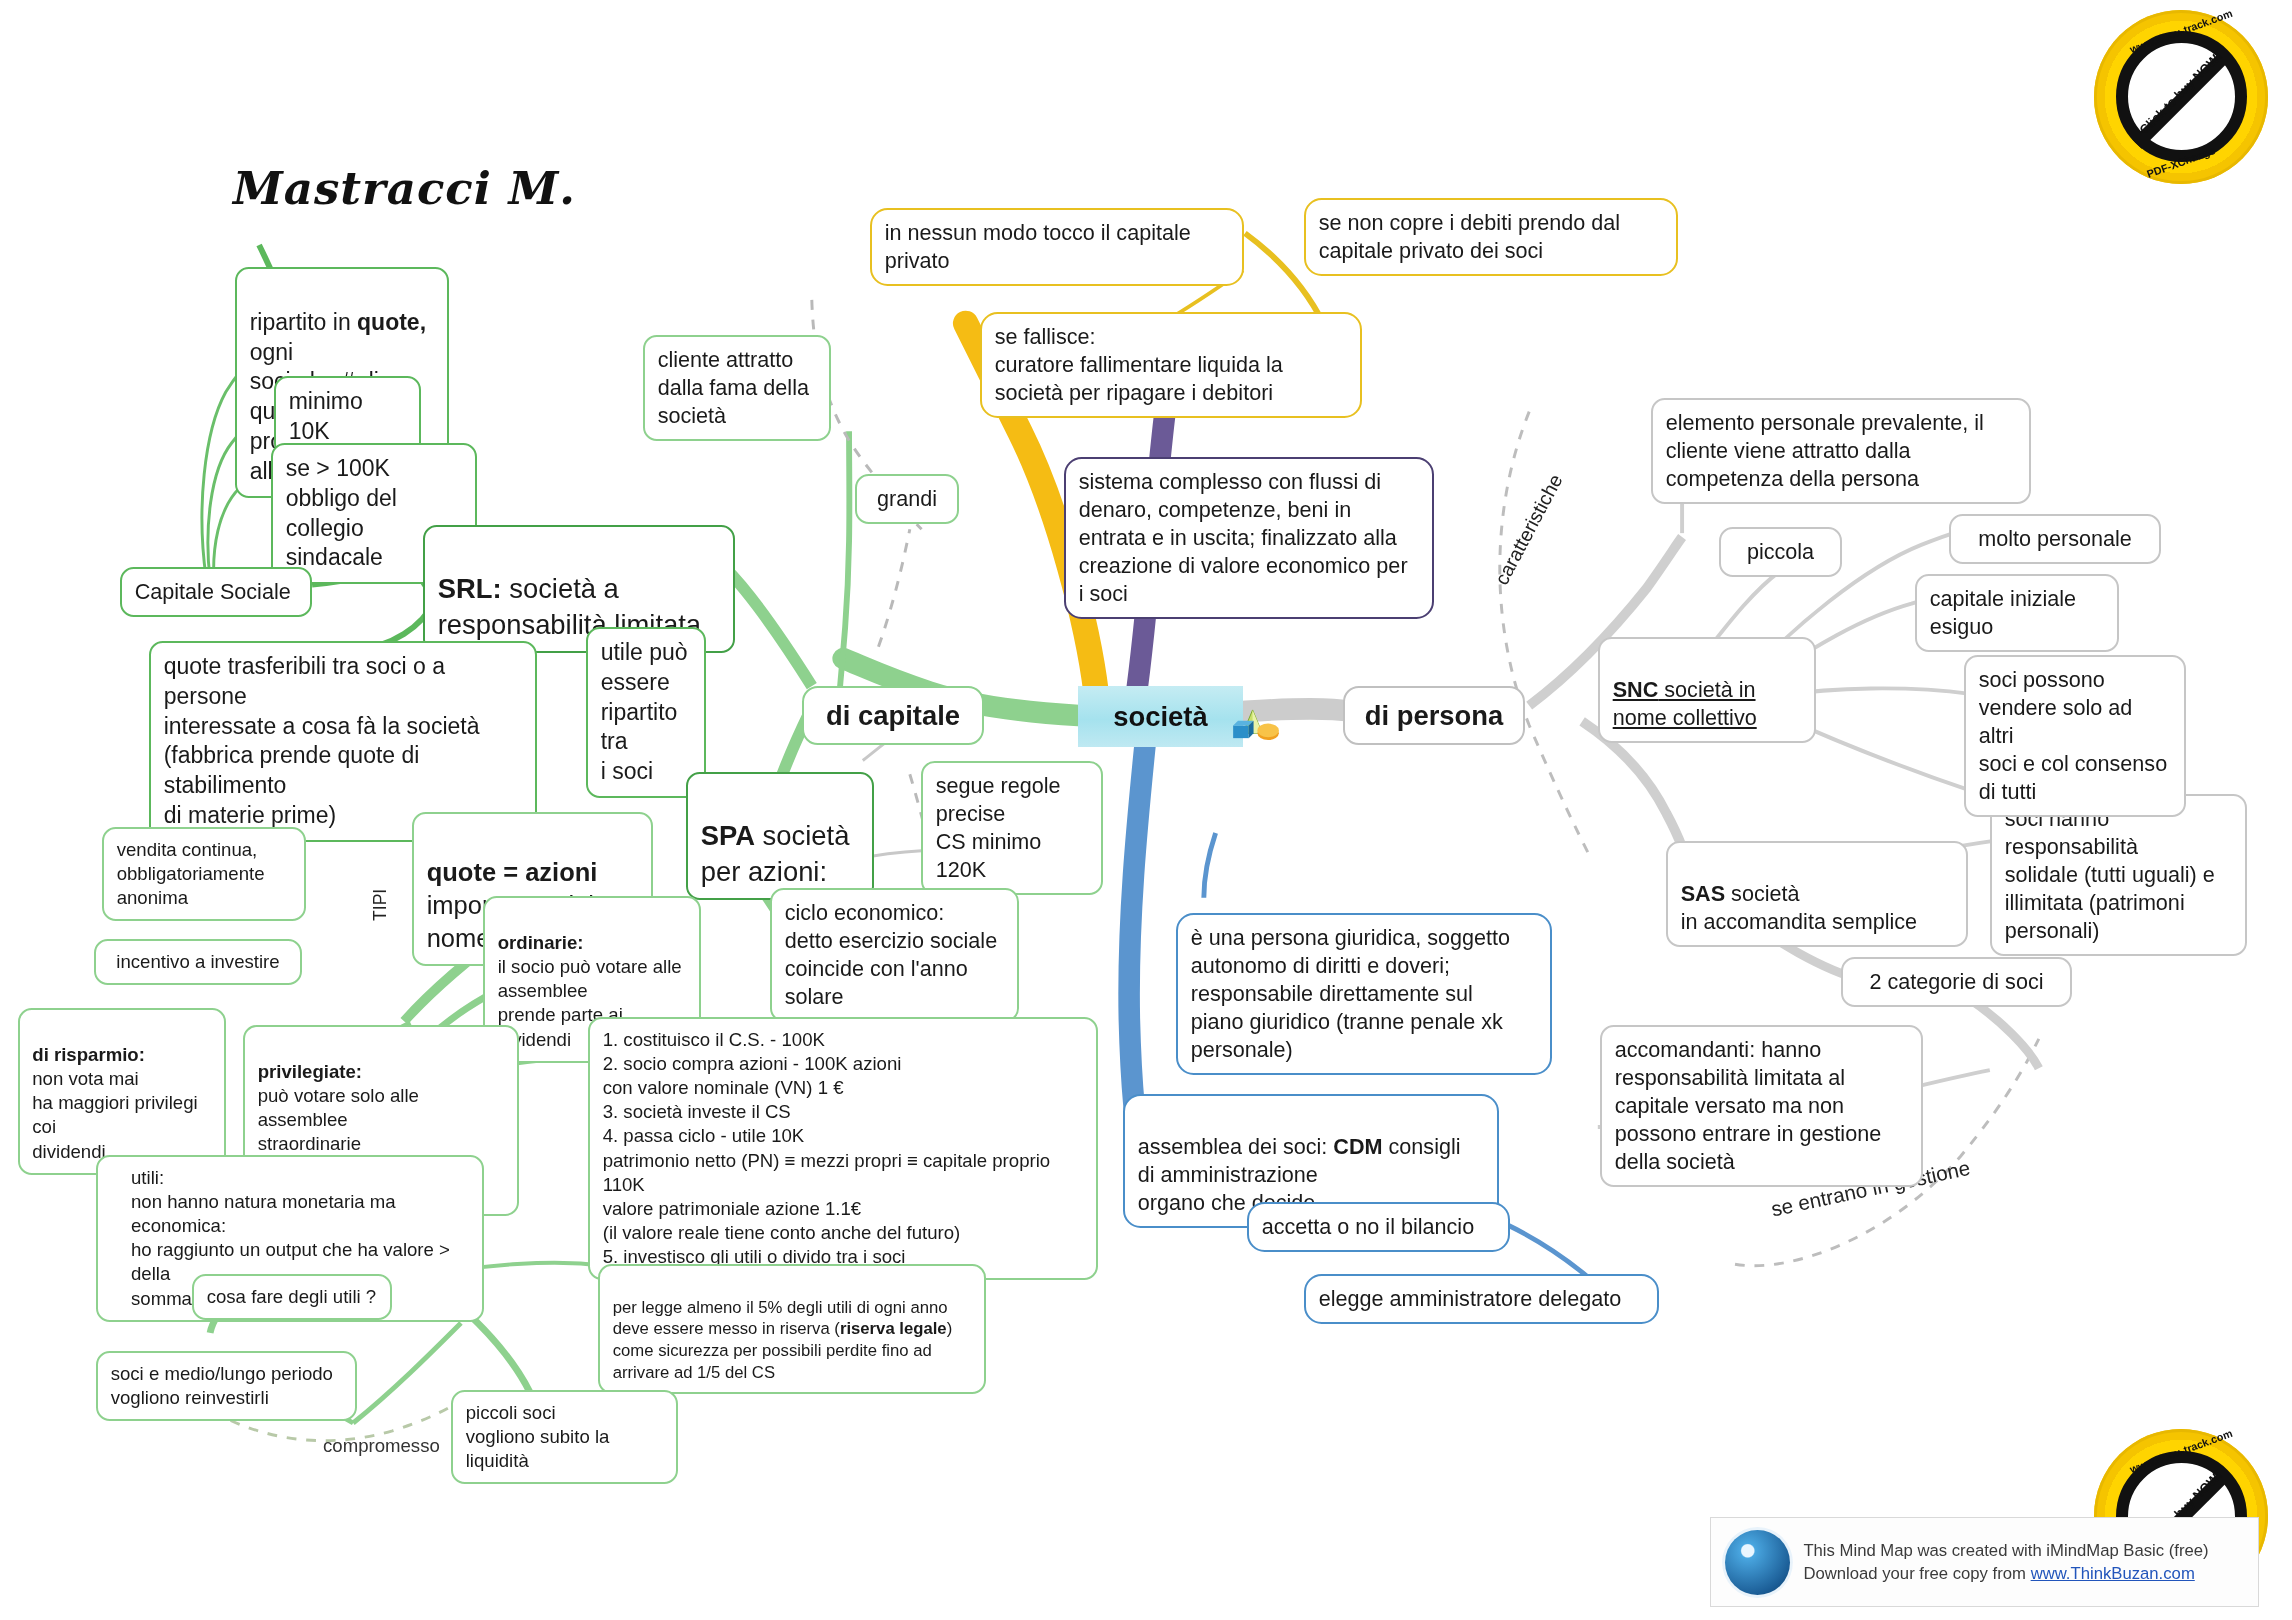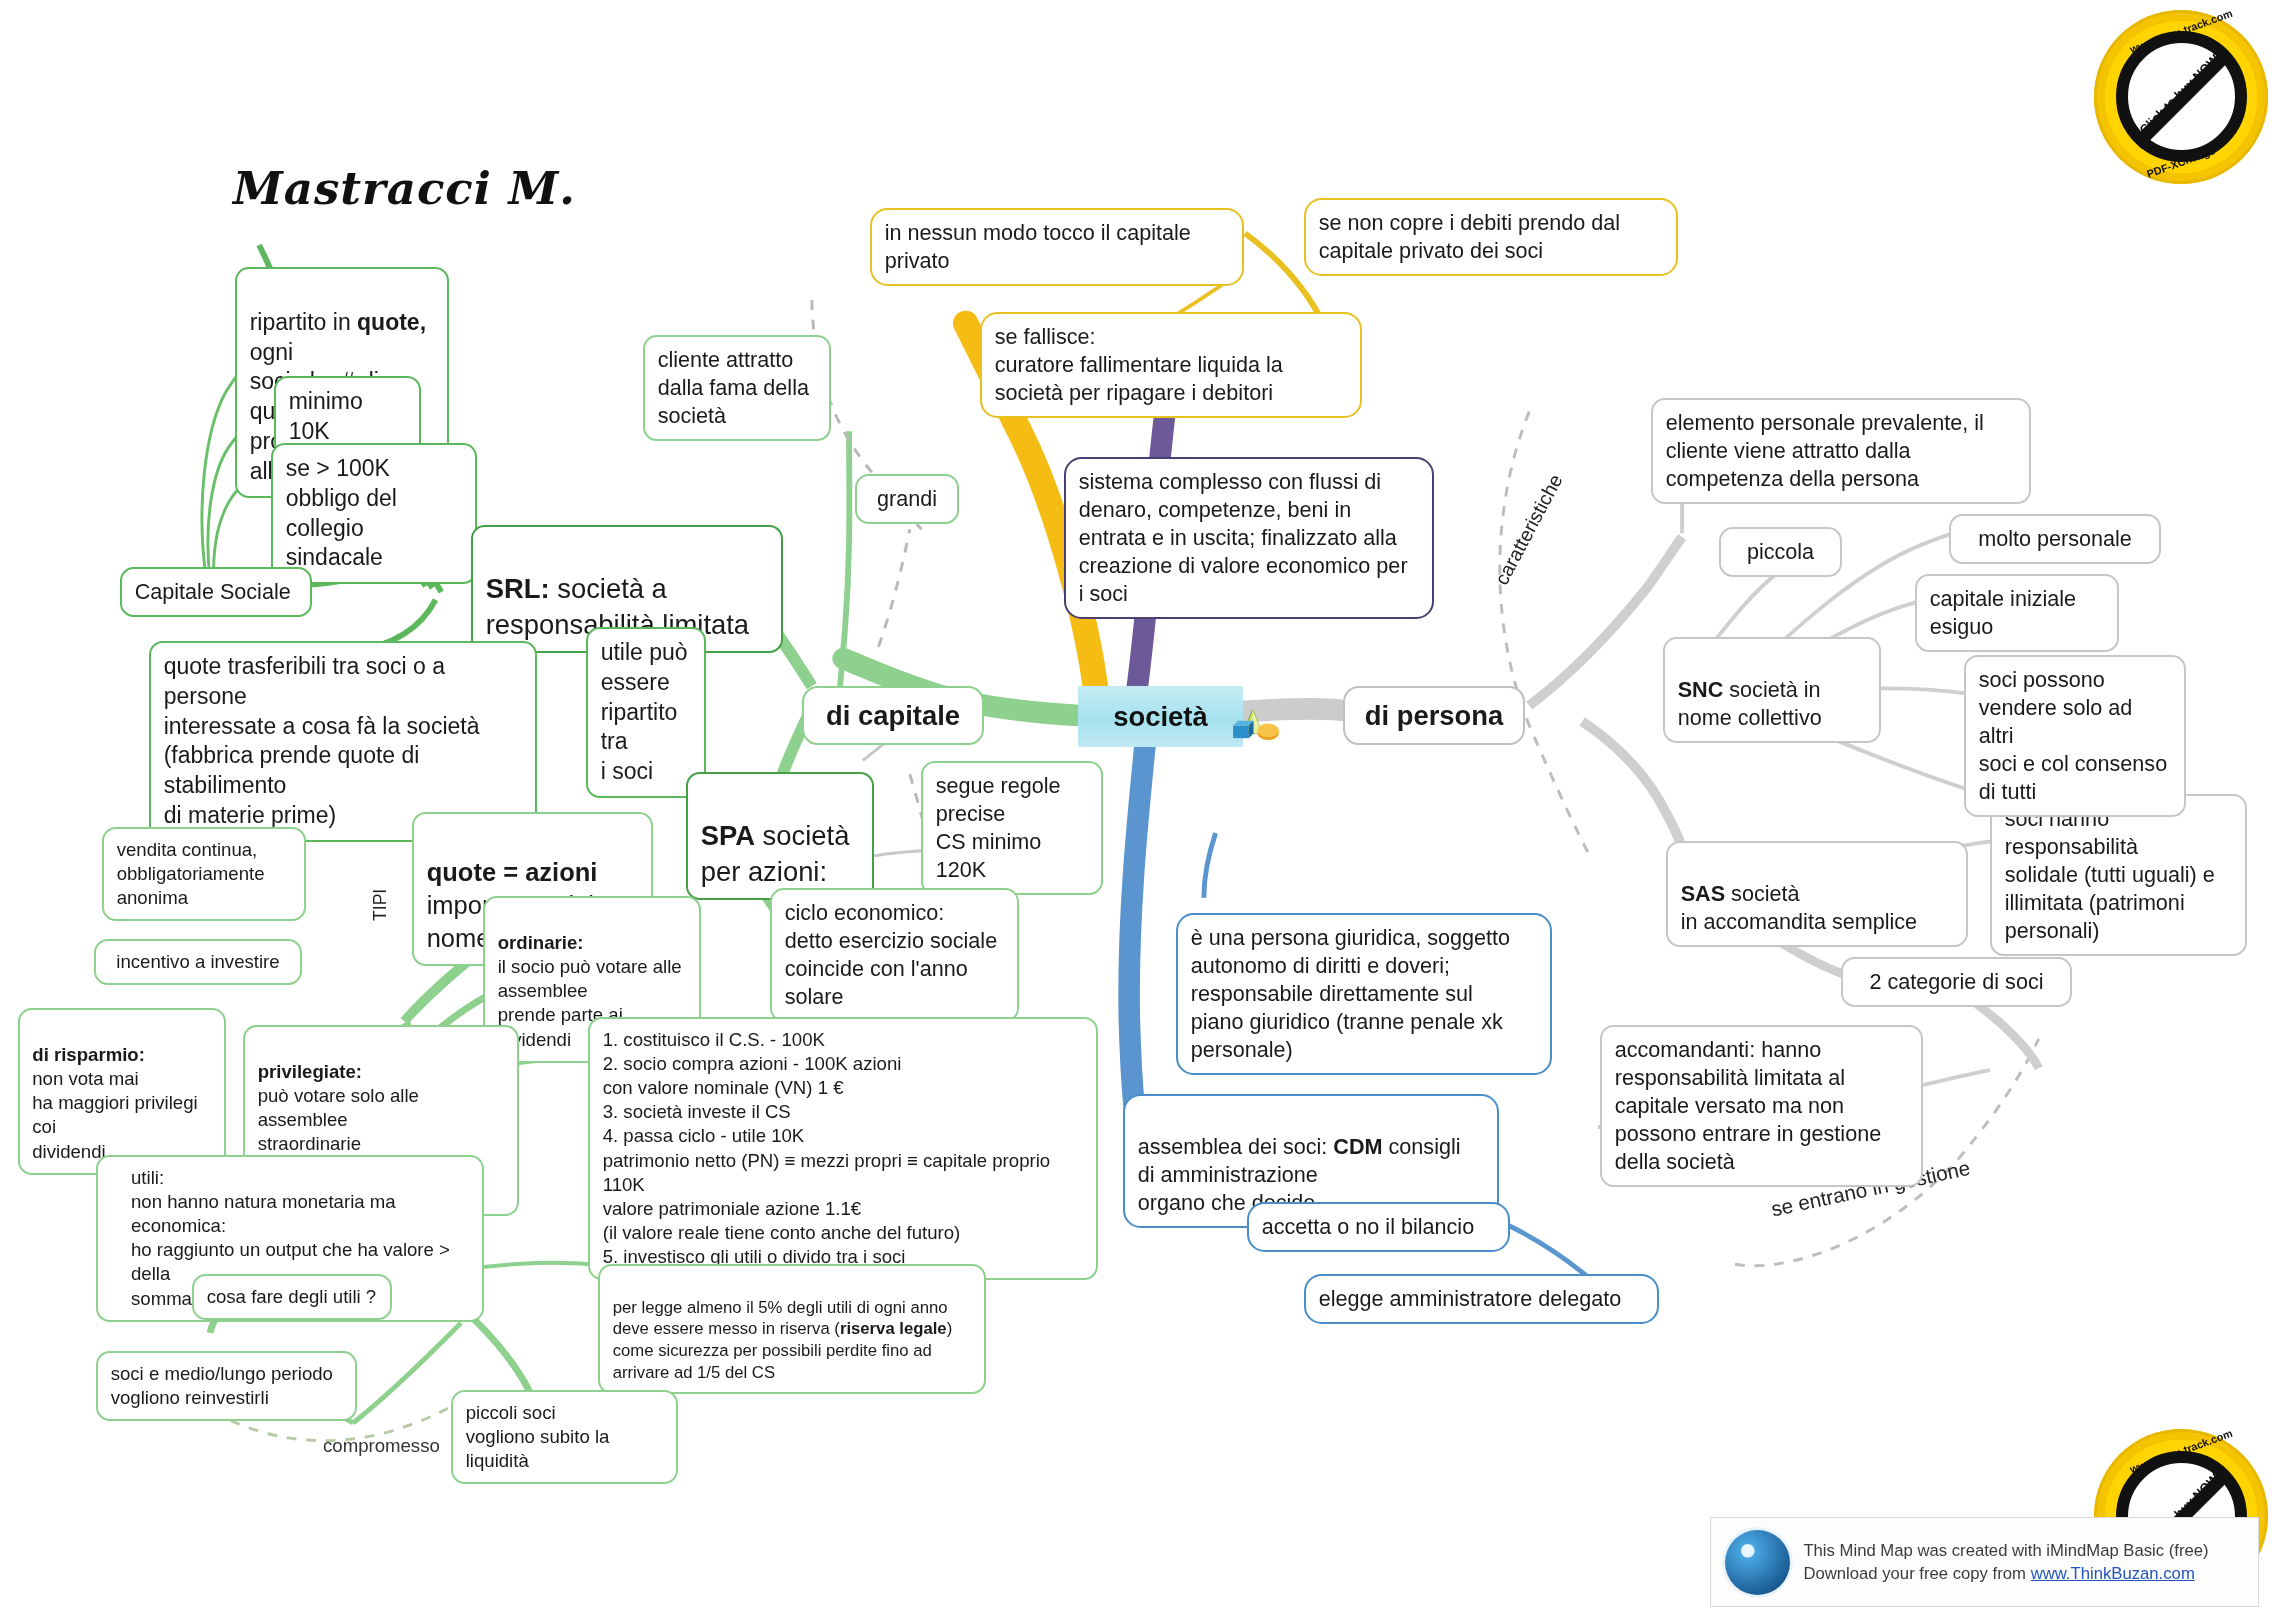--- a/index.html
+++ b/index.html
@@ -161,21 +161,21 @@
 prop.le all'investimento</span>
   </div>
 
   <div class="node n-green fs-13" style="left:274px;top:376px;width:147px;">minimo 10K</div>
 
   <div class="node n-green fs-13" style="left:271px;top:443px;width:206px;">se &gt; 100K obbligo del
 collegio sindacale</div>
 
   <div class="node n-green fs-14" style="left:120px;top:567px;width:192px;text-align:left;">Capitale Sociale</div>
 
-  <div class="node n-green-d fs-17" style="left:423px;top:525px;width:312px;margin-left:48px;">
+  <div class="node n-green-d fs-17" style="left:423px;top:525px;width:312px;">
     <span class="b">SRL:</span><span> società a
 responsabilità limitata</span>
   </div>
 
   <div class="node n-green fs-13" style="left:149px;top:641px;width:388px;">quote trasferibili tra soci o a persone
 interessate a cosa fà la società
 (fabbrica prende quote di stabilimento
 di materie prime)</div>
 
   <div class="node n-green fs-13" style="left:586px;top:627px;width:120px;">utile può
@@ -313,21 +313,21 @@
   <div class="node n-graythin fs-14" style="left:1990px;top:794px;width:257px;">soci hanno responsabilità
 solidale (tutti uguali) e
 illimitata (patrimoni
 personali)</div>
 
   <div class="node n-graythin fs-14" style="left:1964px;top:655px;width:222px;">soci possono
 vendere solo ad altri
 soci e col consenso
 di tutti</div>
 
-  <div class="node n-graythin fs-14" style="left:1663px;top:637px;width:218px;">
+  <div class="node n-graythin fs-14" style="left:1598px;top:637px;width:218px;text-decoration:underline;">
     <span class="b">SNC</span><span> società in
 nome collettivo</span>
   </div>
 
   <div class="node n-graythin fs-14" style="left:1666px;top:841px;width:302px;">
     <span class="b">SAS</span><span> società
 in accomandita semplice</span>
   </div>
 
   <div class="node n-graythin fs-14" style="left:1841px;top:957px;width:231px;text-align:center;">2 categorie di soci</div>

